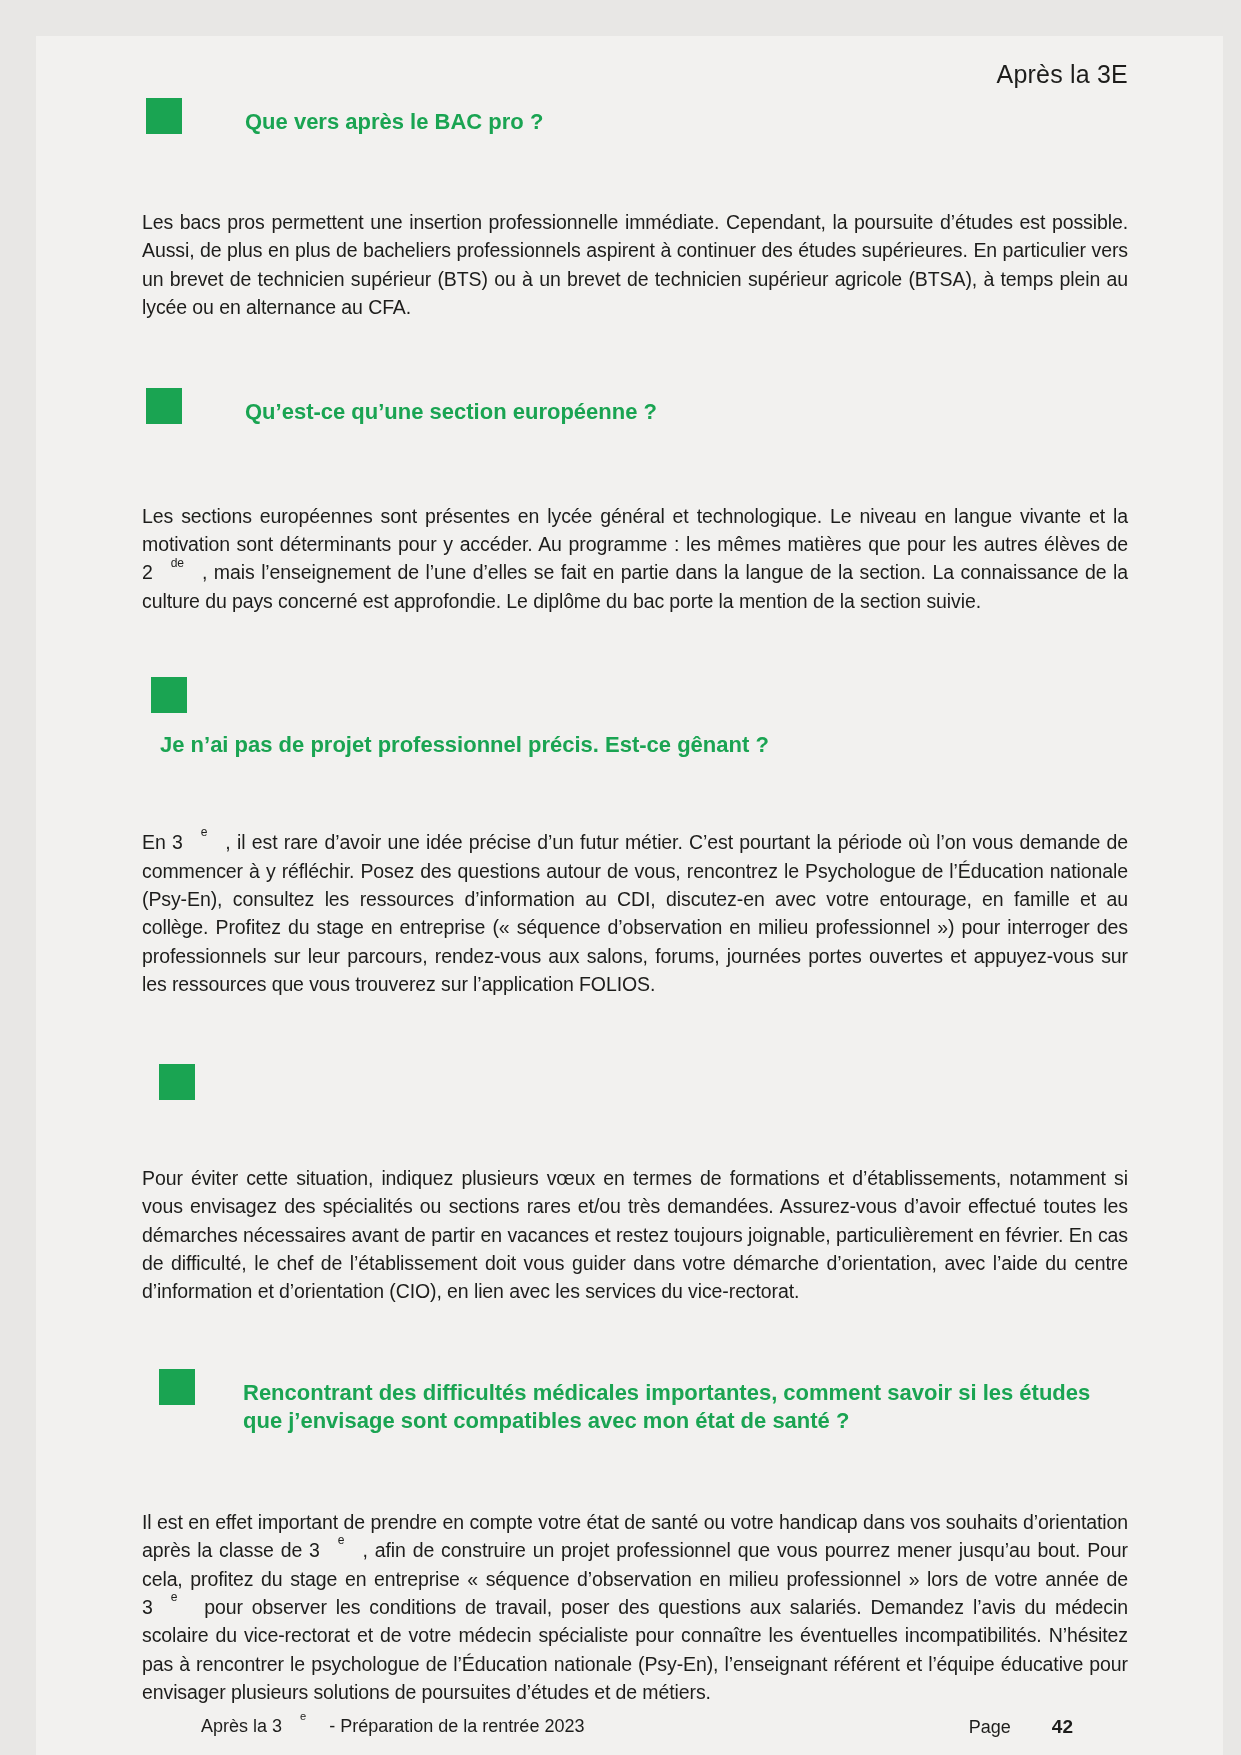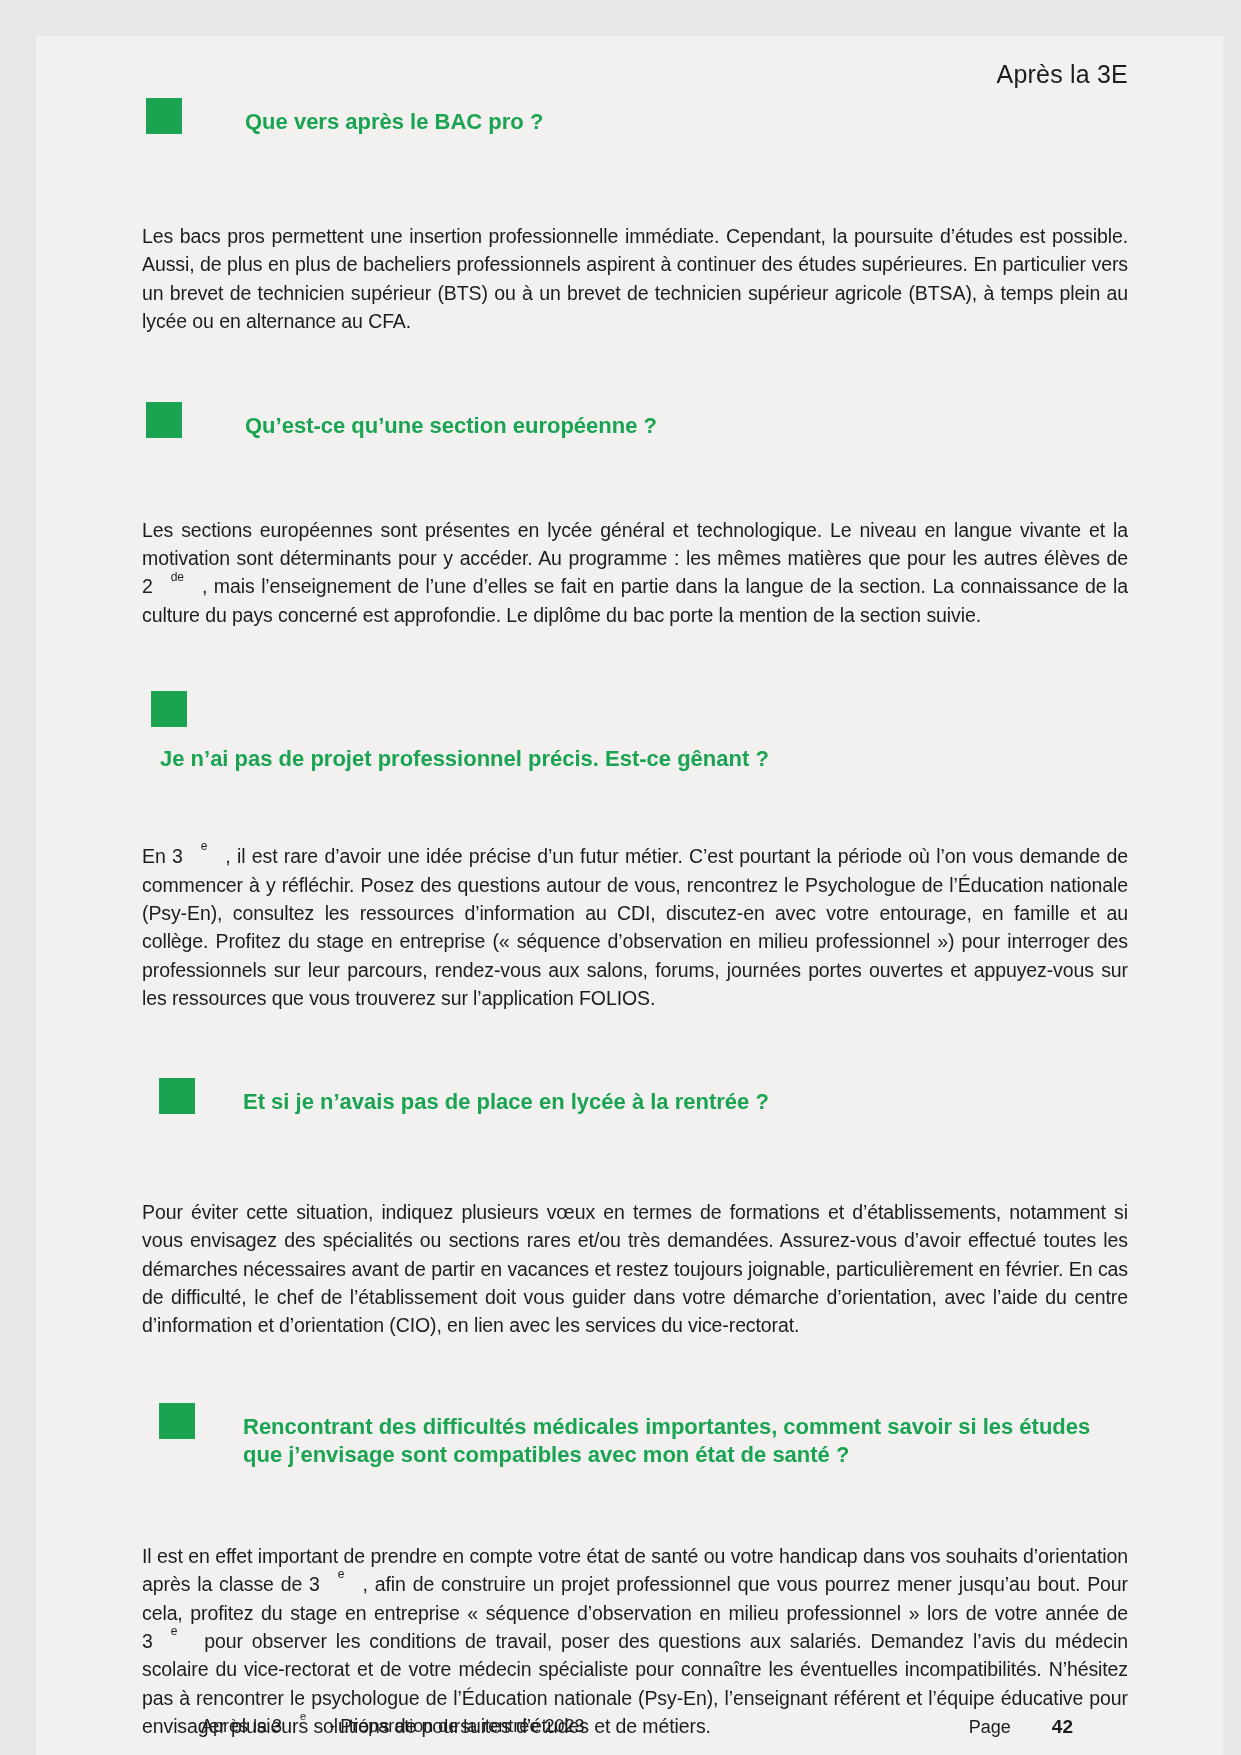--- a/index.html
+++ b/index.html
@@ -61,21 +61,21 @@
     text-align:justify;
   }
   .body-par sup, .rich sup{
     font-size:0.62em;
     position:relative;
     top:-0.45em;
     line-height:0;
   }
   
   .mh1{margin-top:36px;}
-  .mp1{margin-top:32px;}
+  .mp1{margin-top:18px;}
   .mh2{margin-top:22px;}
   .mp2{margin-top:22px;}
   .mh3{margin-top:18px;flex-direction:column;}
   .mp3{margin-top:15px;}
   .mh4{margin-top:21px;}
   .mp4{margin-top:28px;}
   .mh5{margin-top:19px;}
   .mp5{margin-top:19px;}
   .page-footer-left{
     position:absolute;
@@ -113,21 +113,20 @@
     <p class="body-par rich mp2">Les sections européennes sont présentes en lycée général et technologique. Le niveau en langue vivante et la motivation sont déterminants pour y accéder. Au programme : les mêmes matières que pour les autres élèves de 2<sup>de</sup>, mais l’enseignement de l’une d’elles se fait en partie dans la langue de la section. La connaissance de la culture du pays concerné est approfondie. Le diplôme du bac porte la mention de la section suivie.</p>
 
     <div class="section-heading indent-b mh3">
       <span class="bullet"></span>
       <span class="heading-text">Je n’ai pas de projet professionnel précis. Est-ce gênant ?</span>
     </div>
     <p class="body-par rich mp3">En 3<sup>e</sup>, il est rare d’avoir une idée précise d’un futur métier. C’est pourtant la période où l’on vous demande de commencer à y réfléchir. Posez des questions autour de vous, rencontrez le Psychologue de l’Éducation nationale (Psy-En), consultez les ressources d’information au CDI, discutez-en avec votre entourage, en famille et au collège. Profitez du stage en entreprise (« séquence d’observation en milieu professionnel ») pour interroger des professionnels sur leur parcours, rendez-vous aux salons, forums, journées portes ouvertes et appuyez-vous sur les ressources que vous trouverez sur l’application FOLIOS.</p>
 
     <div class="section-heading indent-c mh4">
       <span class="bullet"></span>
-      <span class="heading-text">Et si je n’avais pas de place en lycée à la rentrée ?</span>
     </div>
     <p class="body-par rich mp4">Pour éviter cette situation, indiquez plusieurs vœux en termes de formations et d’établissements, notamment si vous envisagez des spécialités ou sections rares et/ou très demandées. Assurez-vous d’avoir effectué toutes les démarches nécessaires avant de partir en vacances et restez toujours joignable, particulièrement en février. En cas de difficulté, le chef de l’établissement doit vous guider dans votre démarche d’orientation, avec l’aide du centre d’information et d’orientation (CIO), en lien avec les services du vice-rectorat.</p>
 
     <div class="section-heading indent-c mh5">
       <span class="bullet"></span>
       <span class="heading-text">Rencontrant des difficultés médicales importantes, comment savoir si les études que j’envisage sont compatibles avec mon état de santé ?</span>
     </div>
     <p class="body-par rich mp5">Il est en effet important de prendre en compte votre état de santé ou votre handicap dans vos souhaits d’orientation après la classe de 3<sup>e</sup>, afin de construire un projet professionnel que vous pourrez mener jusqu’au bout. Pour cela, profitez du stage en entreprise « séquence d’observation en milieu professionnel » lors de votre année de 3<sup>e</sup> pour observer les conditions de travail, poser des questions aux salariés. Demandez l’avis du médecin scolaire du vice-rectorat et de votre médecin spécialiste pour connaître les éventuelles incompatibilités. N’hésitez pas à rencontrer le psychologue de l’Éducation nationale (Psy-En), l’enseignant référent et l’équipe éducative pour envisager plusieurs solutions de poursuites d’études et de métiers.</p>
 
   </div>

